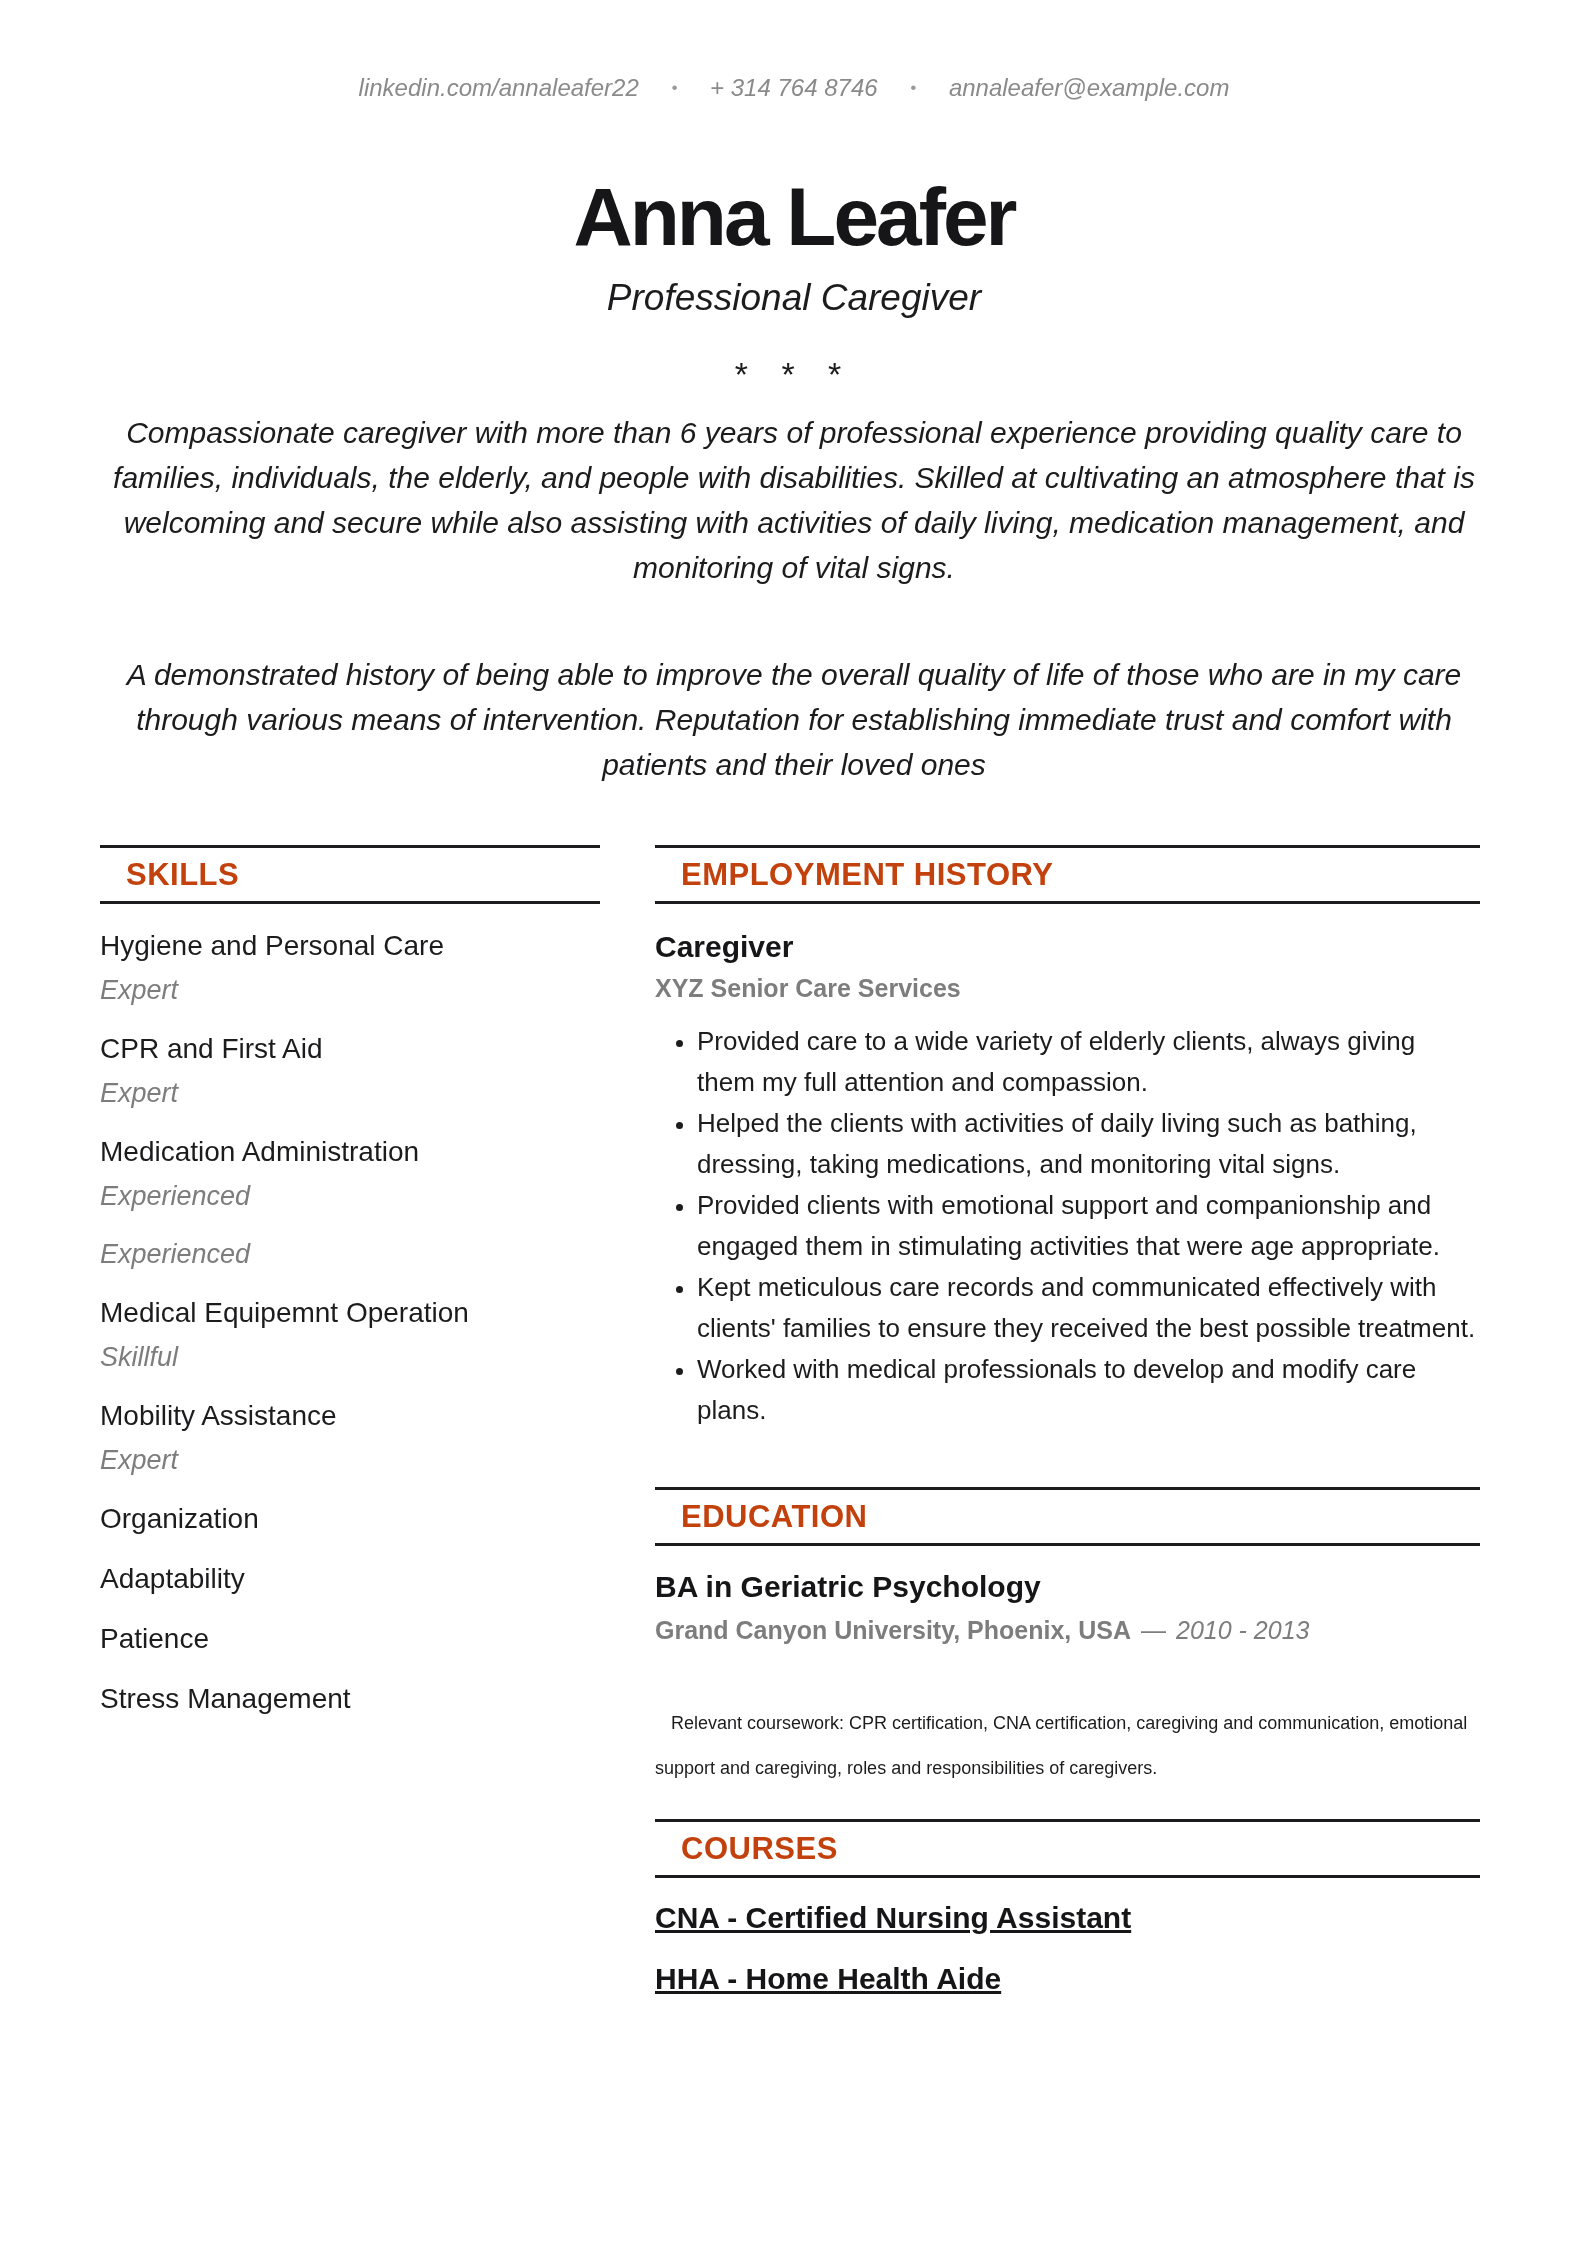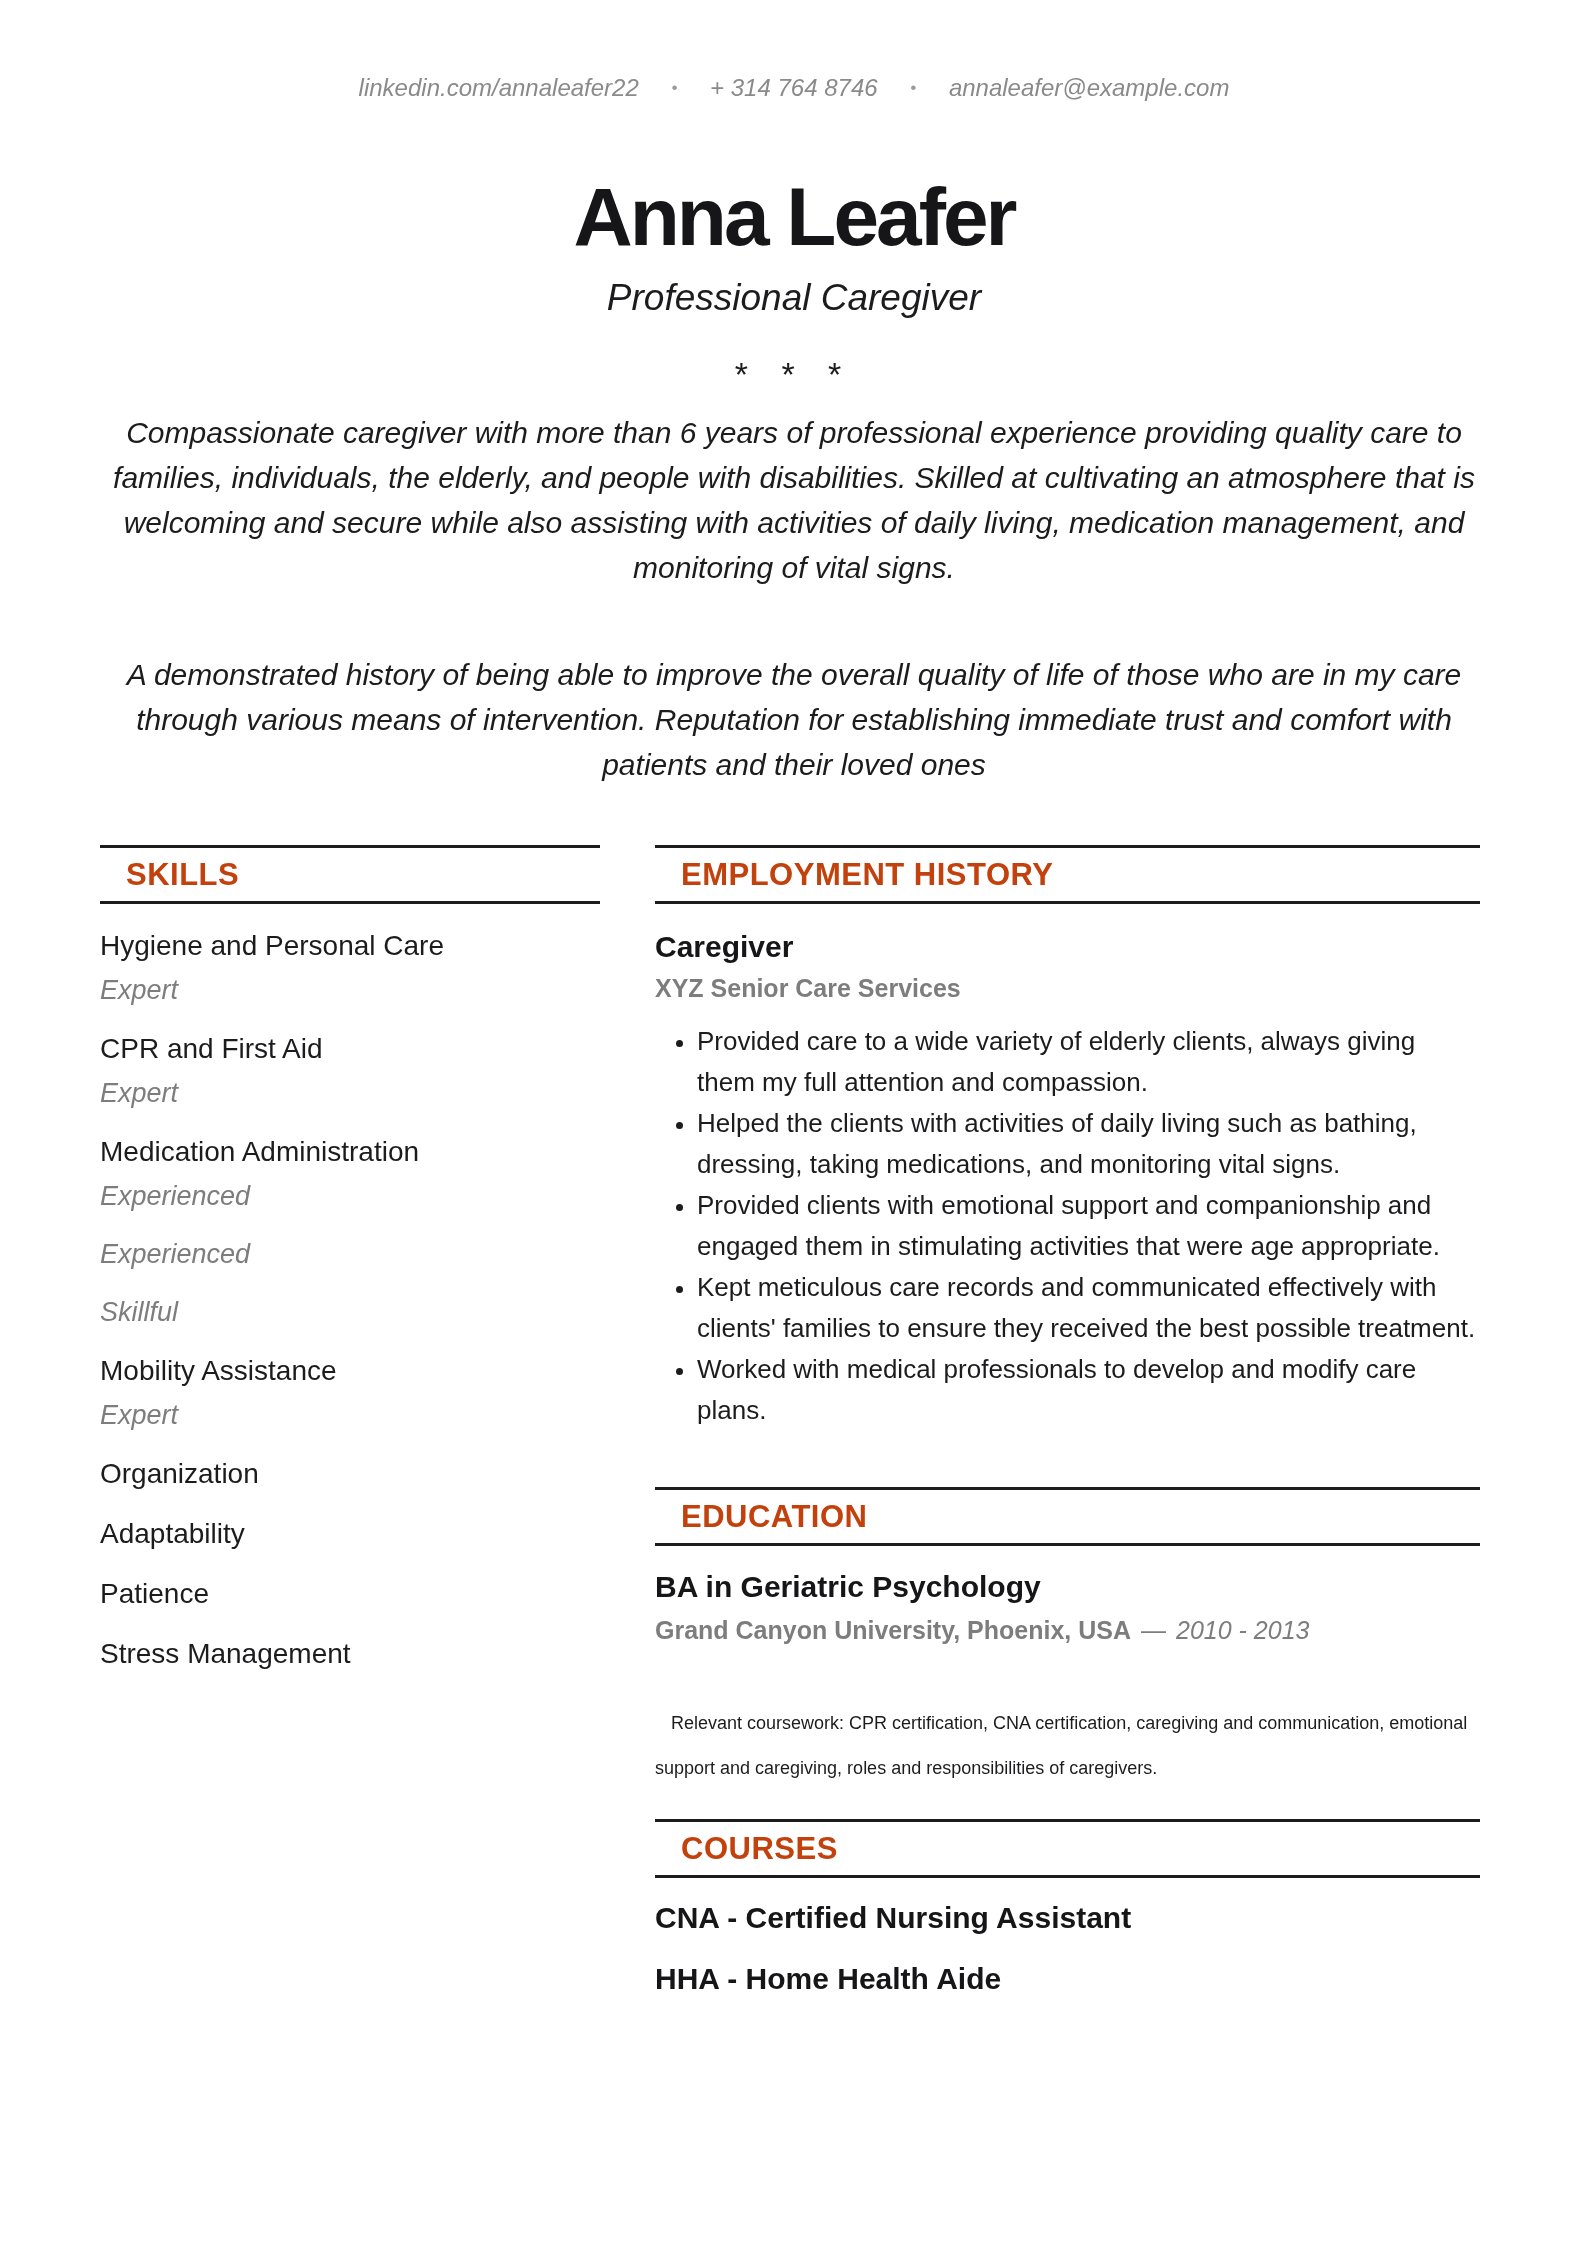--- a/index.html
+++ b/index.html
@@ -39,21 +39,21 @@
   
   .edu-header { margin-top:56px; }
   .degree { margin-top:23px; font-size:30px; font-weight:bold; line-height:36px; color:#161618; }
   .school-line { margin-top:10px; font-size:25px; line-height:30px; color:#7d7d7d; }
   .school-line .school { font-weight:bold; }
   .school-line .dash { margin:0 10px; }
   .school-line .dates { font-style:italic; }
   .coursework { margin-top:56px; font-size:18px; line-height:45px; color:#1c1c1e; text-indent:16px; }
   
   .courses-header { margin-top:28px; }
-  .course { margin-top:22px; font-size:30px; font-weight:bold; line-height:36px; color:#161618; }
+  .course { margin-top:22px; font-size:30px; font-weight:bold; line-height:36px; color:#161618;text-decoration:underline; }
   .course + .course { margin-top:25px; }
 </style>
 </head>
 <body>
 
 <div class="page">
 
   <header class="contact">
     <span>linkedin.com/annaleafer22</span>
     <span class="sep">•</span>
@@ -85,20 +85,21 @@
           <div class="skill-level">Expert</div>
         </div>
         <div class="skill-item">
           <div class="skill-name">Medication Administration</div>
           <div class="skill-level">Experienced</div>
         </div>
         <div class="skill-item">
           <div class="skill-level">Experienced</div>
         </div>
         <div class="skill-item">
+          <div class="skill-name">Medical Equipemnt Operation</div>
           <div class="skill-level">Skillful</div>
         </div>
         <div class="skill-item">
           <div class="skill-name">Mobility Assistance</div>
           <div class="skill-level">Expert</div>
         </div>
         <div class="skill-item">
           <div class="skill-name">Organization</div>
         </div>
         <div class="skill-item">

